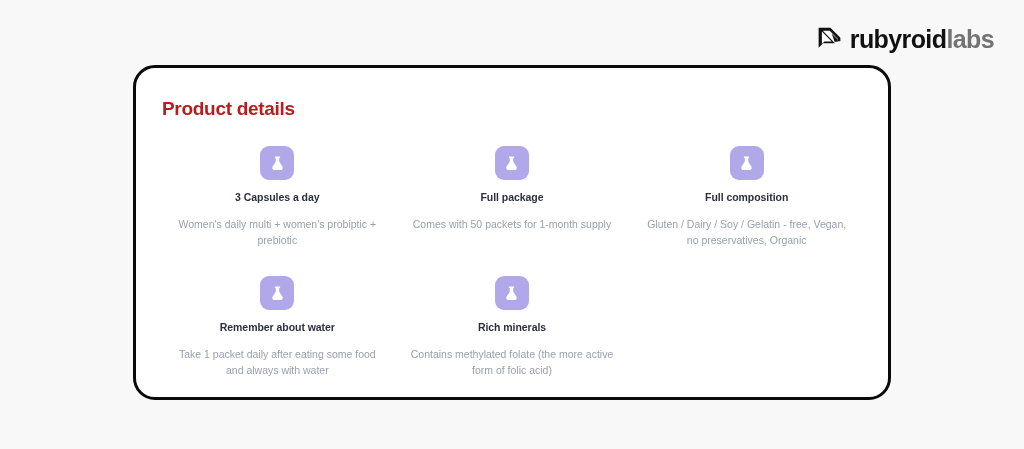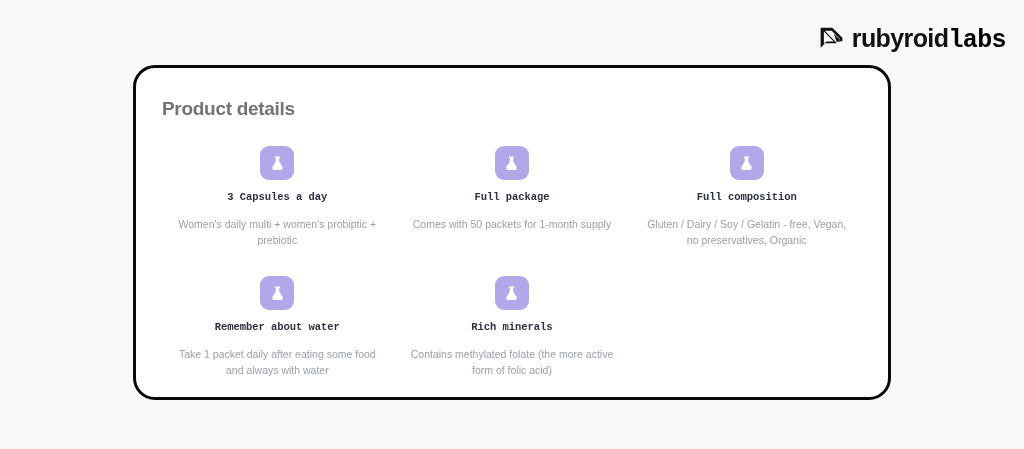--- a/index.html
+++ b/index.html
@@ -12,21 +12,21 @@
     background: #f8f8f8;
     font-family: "Liberation Sans", sans-serif;
     overflow: hidden;
     position: relative;
   }
 
   
   .logo-bar {
     position: absolute;
     top: 22px;
-    right: 18px;
+    right: 30px;
     display: flex;
     align-items: center;
     gap: 6px;
     height: 34px;
   }
   .logo-mark {
     width: 29px;
     height: 29px;
     display: block;
     flex: 0 0 auto;
@@ -34,40 +34,40 @@
   .logo-text {
     font-size: 25px;
     font-weight: 700;
     letter-spacing: -0.6px;
     line-height: 1;
     white-space: nowrap;
     display: flex;
     align-items: baseline;
   }
   .logo-text .word-dark { color: #111111; }
-  .logo-text .word-green { color: #000000; font-family: Liberation Mono, monospace; }
+  .logo-text .word-green { color: #737373; }
 
   
   .card {
     position: absolute;
     left: 133px;
     top: 65px;
     width: 758px;
     height: 335px;
     box-sizing: border-box;
     background: #ffffff;
     border: 3px solid #0a0a0a;
     border-radius: 22px;
     padding: 22px 26px 20px 26px;
   }
   .card-title {
     margin: 8px 0 0 0;
     font-size: 19px;
     font-weight: 700;
-    color: #737373;
+    color: #b91c1c;
     letter-spacing: -0.3px;
   }
 
   
   .feature-grid {
     margin-top: 26px;
     display: grid;
     grid-template-columns: repeat(3, 1fr);
     grid-auto-rows: auto;
     column-gap: 4px;
@@ -91,21 +91,20 @@
     margin-bottom: 11px;
   }
   .feature-icon svg { display: block; }
   .feature-title {
     font-size: 10.5px;
     font-weight: 700;
     color: #2b3040;
     letter-spacing: -0.05px;
     margin-bottom: 11px;
     line-height: 1.3;
-    font-family: Liberation Mono, monospace;
   }
   .feature-desc {
     font-size: 10.5px;
     font-weight: 400;
     color: #9aa0ab;
     line-height: 1.55;
     max-width: 215px;
   }
 </style>
 </head>

